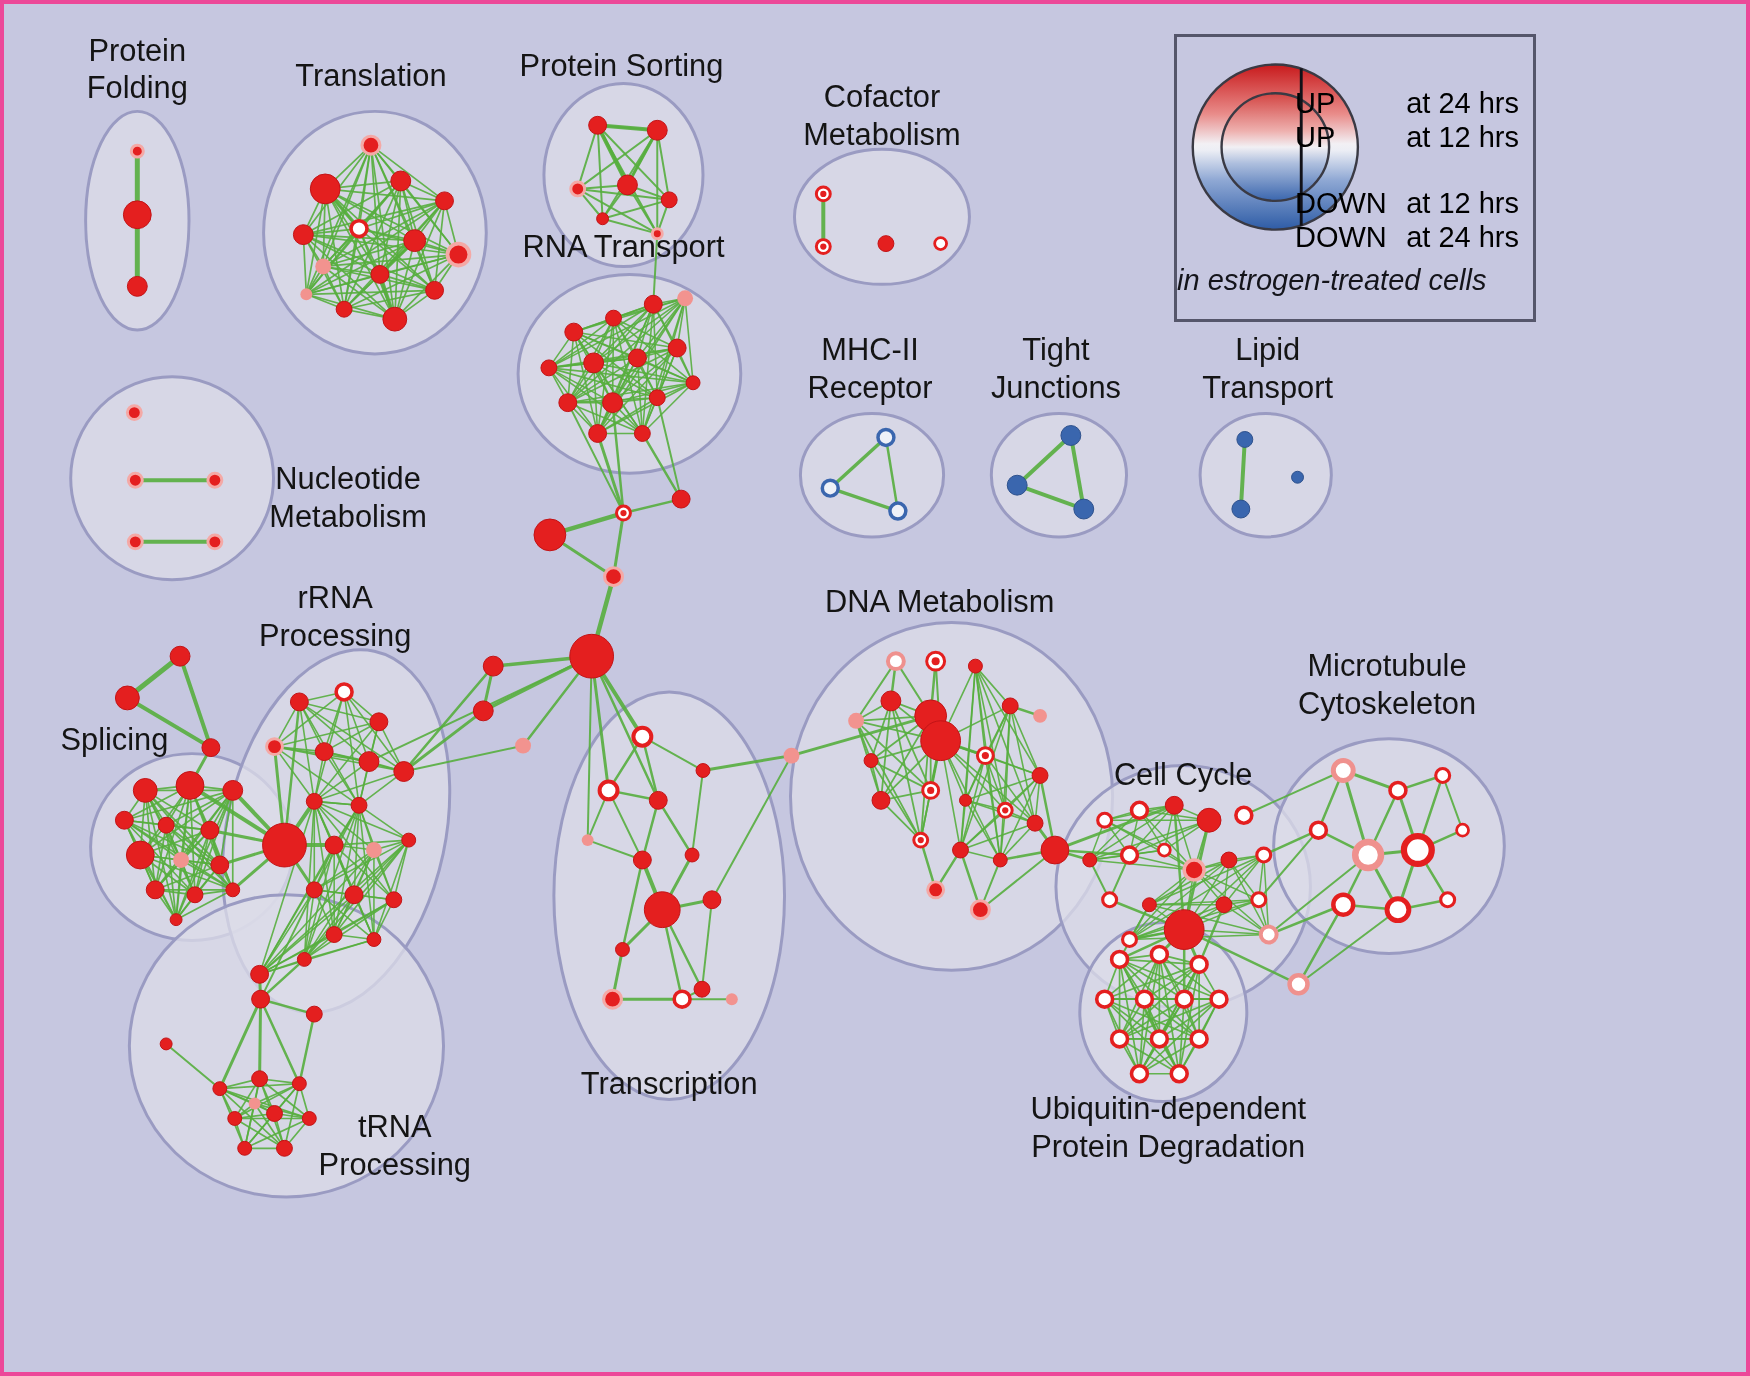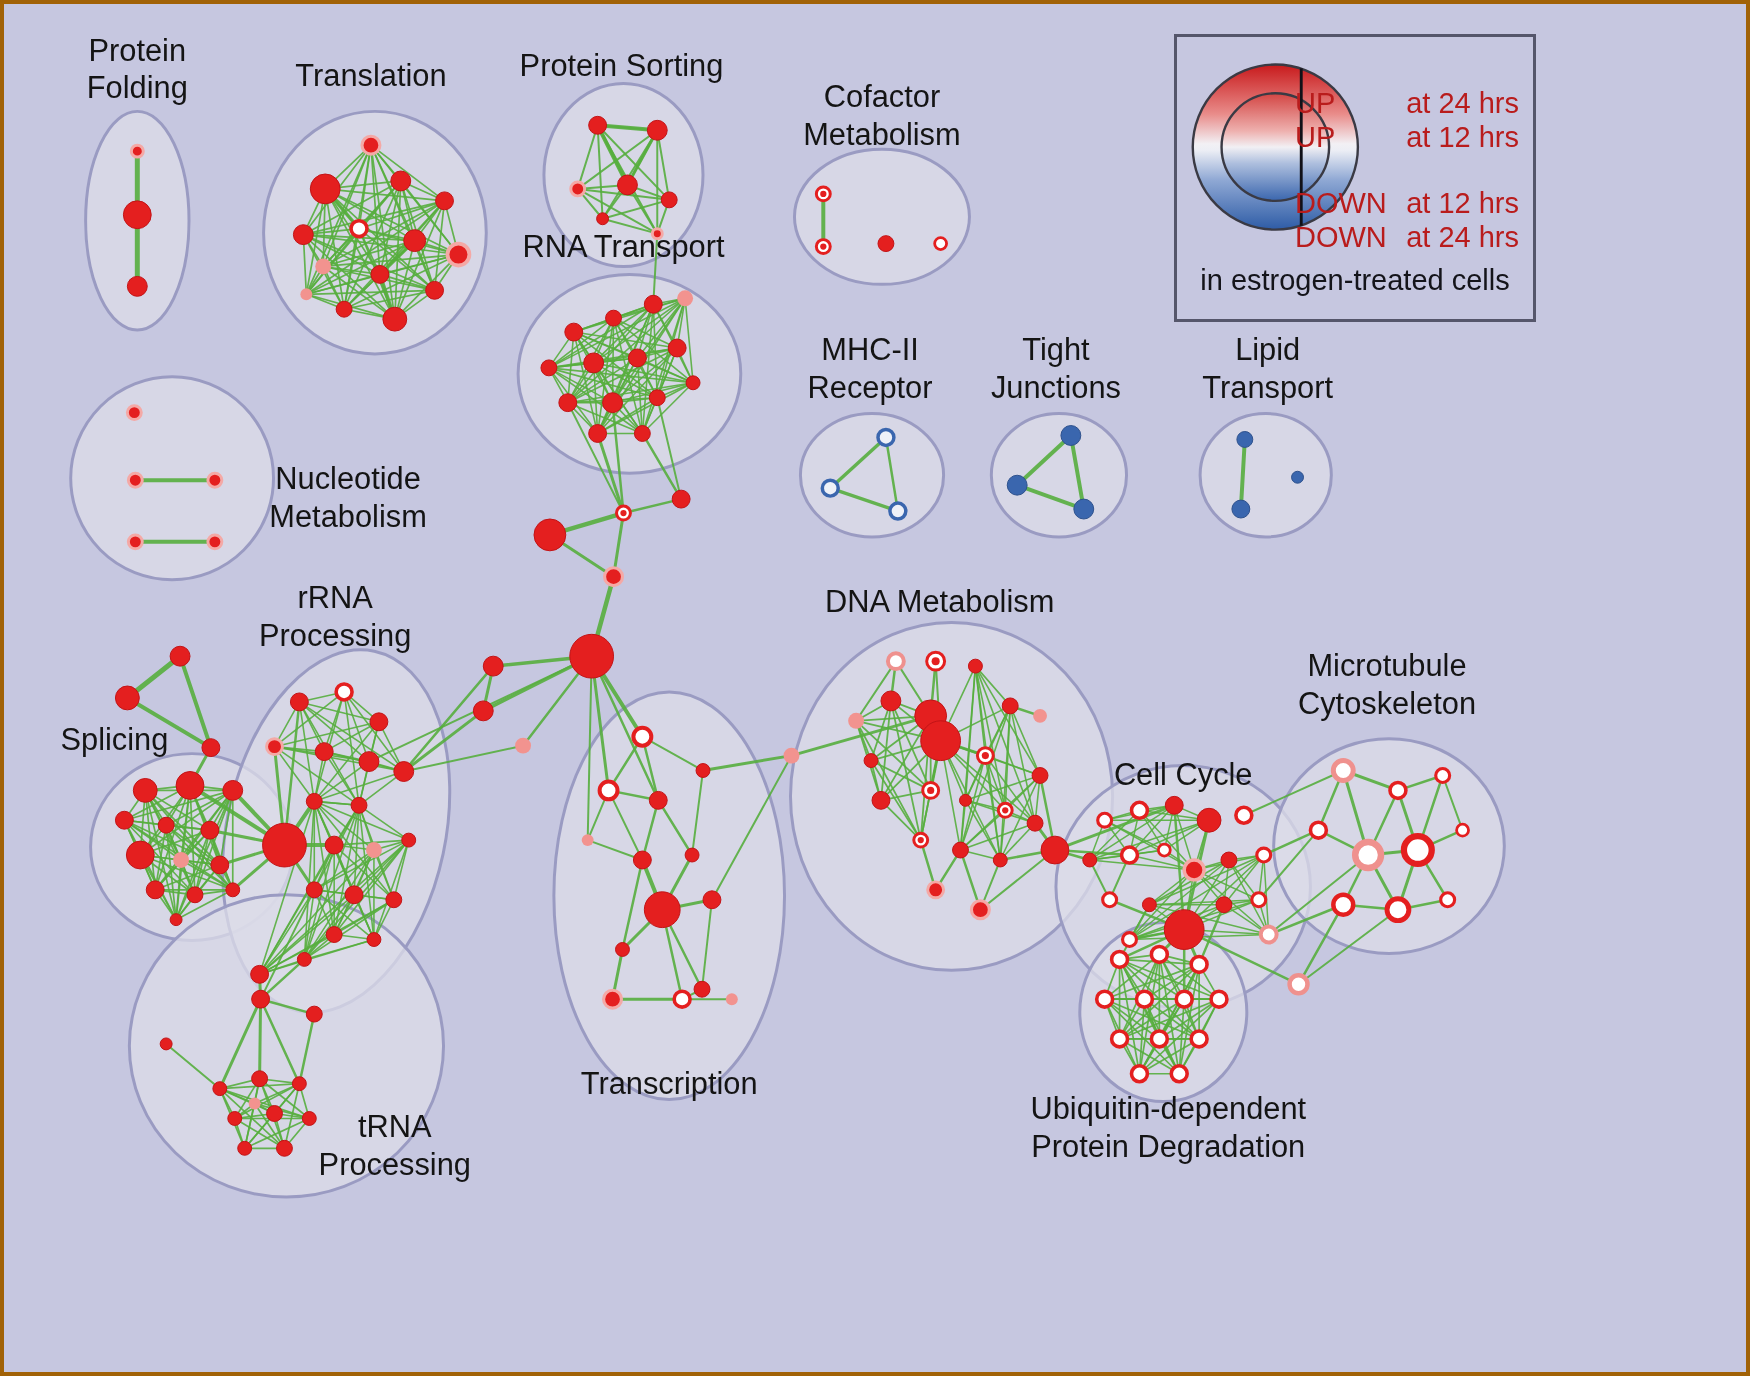--- a/index.html
+++ b/index.html
@@ -1,42 +1,42 @@
 <!DOCTYPE html>
 <html><head>
 <meta charset="utf-8">
 <style>
   html,body{margin:0;padding:0;background:#ffffff;font-family:"Liberation Sans",sans-serif;}
   #figure{
     position:relative;
     width:1750px;height:1376px;
     background:#c6c7e0;
-    border:4px solid #a16207;
+    border:4px solid #ec4899;
     box-sizing:border-box;
     overflow:hidden;
   }
   #net{position:absolute;left:0;top:0;width:100%;height:100%;}
   .legend{
     position:absolute;
     left:1170px;top:30px;
     width:362px;height:288px;
     border:3px solid #55566b;
     background:#c6c7e0;
     box-sizing:border-box;
   }
   .legend-icon{position:absolute;left:10px;top:12px;}
   .legend-row{
     position:absolute;left:118px;right:14px;
     display:flex;justify-content:space-between;
-    font-size:29px;color:#b91c1c;line-height:32px;
+    font-size:29px;color:#000000;line-height:32px;
   }
   .legend-row .dir{font-weight:400;}
   .legend-caption{
     position:absolute;left:0;right:0;
-    text-align:center;font-size:29px;color:#14141a;line-height:34px;
+    text-align:left;font-size:29px;color:#14141a;line-height:34px;font-style:italic;
   }
   svg text{font-family:"Liberation Sans",sans-serif;}
 </style>
 </head>
 <body>
 
 <div id="figure">
 
   <svg id="net" viewBox="0 0 1750 1376" width="1750" height="1376" xmlns="http://www.w3.org/2000/svg">
       <ellipse cx="133" cy="218" rx="52" ry="110" fill="#dcdce8" fill-opacity="0.75" stroke="#9a9bc2" stroke-width="3"></ellipse>

